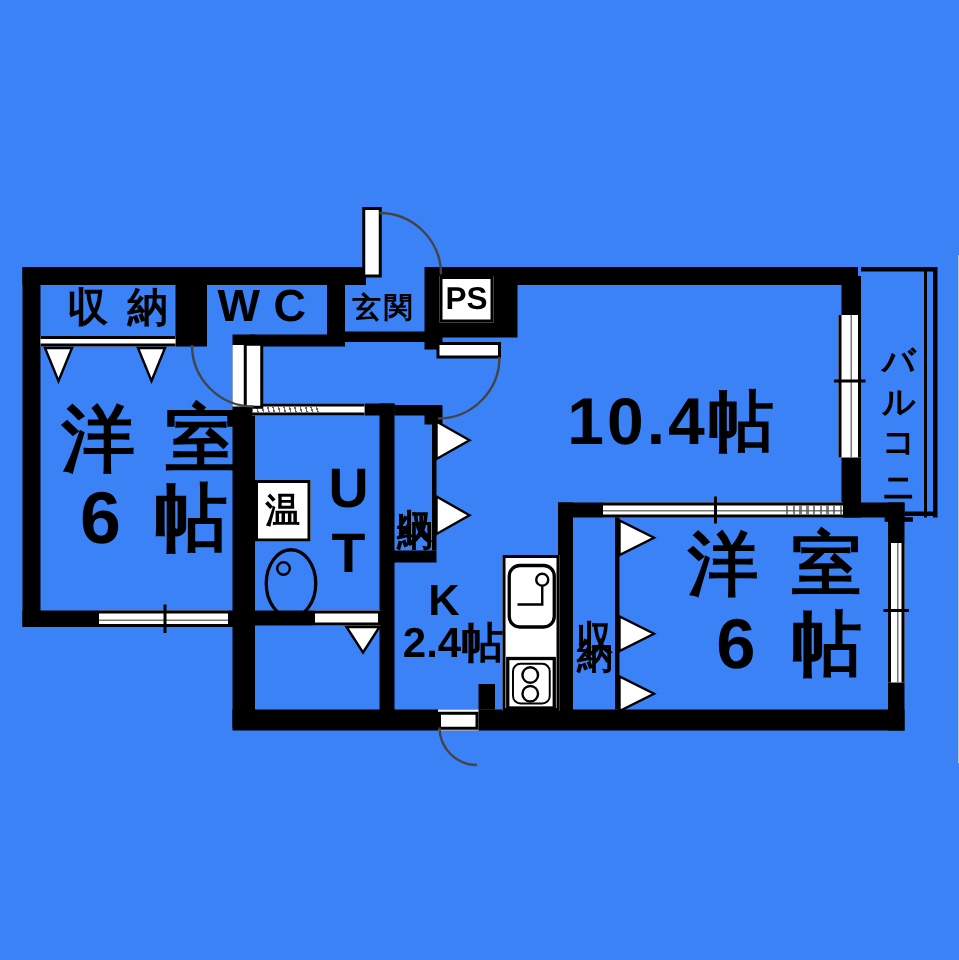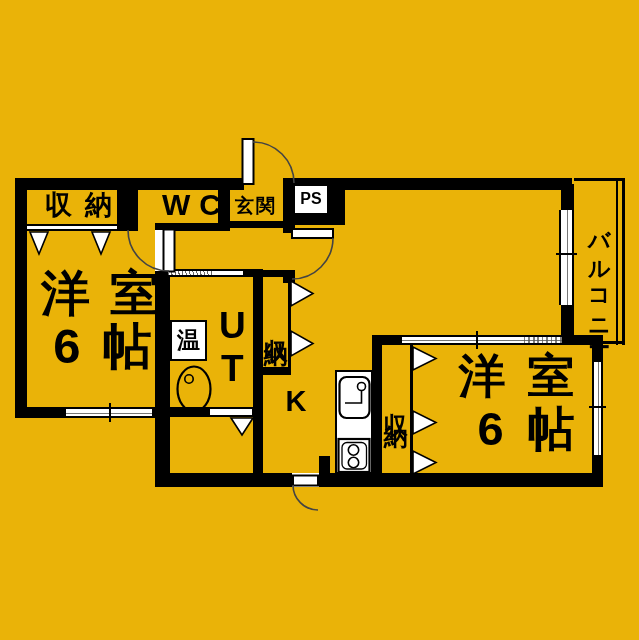--- a/index.html
+++ b/index.html
@@ -1,16 +1,16 @@
 <!DOCTYPE html>
 <html><head>
 <meta charset="utf-8">
 <style>
   html,body{margin:0;padding:0;background:#fff;}
-  #plan{position:relative;width:639px;height:640px;background:#eab308;overflow:hidden;
+  #plan{position:relative;width:639px;height:640px;background:#3b82f6;overflow:hidden;
         font-family:"Liberation Sans","DejaVu Sans",sans-serif;font-weight:bold;color:#000;}
   .w{position:absolute;background:#000;}
   .gap{position:absolute;background:#fff;}
   .box{position:absolute;background:#fff;border:2px solid #000;box-sizing:border-box;}
   .thin{position:absolute;background:#000;}
   .winh{position:absolute;background:#fff;border-top:2px solid #000;border-bottom:2px solid #000;box-sizing:border-box;}
   .winv{position:absolute;background:#fff;border-left:2px solid #000;border-right:2px solid #000;box-sizing:border-box;}
   .midh{position:absolute;left:0;right:0;top:50%;height:1px;background:#777;}
   .midv{position:absolute;top:0;bottom:0;left:50%;width:1px;background:#777;}
   .hatch{position:absolute;top:0;bottom:0;right:0;width:38px;
@@ -146,27 +146,29 @@
 
     <g stroke="#000" stroke-width="2">
       <line x1="110" y1="403" x2="110" y2="422"></line>
       <line x1="477" y1="331" x2="477" y2="349"></line>
       <line x1="556" y1="254" x2="577" y2="254"></line>
       <line x1="589" y1="407" x2="606" y2="407"></line>
     </g>
   </svg>
 
   <div class="lbl" style="left:27px;top:188px;width:90px;height:36px;font-size:27px;letter-spacing:13px;padding-left:13px">収納</div>
-  <div class="lbl" style="left:138px;top:187px;width:80px;height:37px;font-size:30px;letter-spacing:9px;padding-left:18px">WC</div>
+  <div class="lbl" style="left:138px;top:187px;width:80px;height:37px;font-size:30px;letter-spacing:9px;padding-left:1px">WC</div>
   <div class="lbl" style="left:229px;top:191px;width:54px;height:30px;font-size:19px;letter-spacing:2px">玄関</div>
-  <div class="lbl" style="left:293px;top:184px;width:36px;height:31px;font-size:16px">PS</div>
+  <div class="lbl" style="left:293px;top:184px;width:36px;height:31px;font-size:21px">PS</div>
+  <div class="lbl" style="left:358px;top:257px;width:180px;height:50px;font-size:44px;letter-spacing:2px">10.4帖</div>
   <div class="lbl vert" style="left:578px;top:188px;width:42px;height:180px;font-size:22px;letter-spacing:5px">バルコニー</div>
   <div class="lbl" style="left:25px;top:266px;width:130px;height:56px;font-size:49px;letter-spacing:20px;padding-left:20px">洋室</div>
   <div class="lbl" style="left:25px;top:317px;width:133px;height:60px;font-size:49px;letter-spacing:22px;padding-left:22px">6帖</div>
   <div class="lbl vert" style="left:212px;top:308px;width:40px;height:80px;font-size:37px;letter-spacing:2px">UT</div>
   <div class="lbl" style="left:170px;top:320px;width:37px;height:41px;font-size:23px">温</div>
   <div class="lbl vert" style="left:261px;top:284px;width:29px;height:80px;font-size:24px;letter-spacing:5px">収納</div>
   <div class="lbl" style="left:272px;top:386px;width:48px;height:32px;font-size:29px">K</div>
+  <div class="lbl" style="left:258px;top:412px;width:88px;height:34px;font-size:28px">2.4帖</div>
   <div class="lbl vert" style="left:380px;top:356px;width:31px;height:100px;font-size:24px;letter-spacing:13px">収納</div>
   <div class="lbl" style="left:438px;top:348px;width:135px;height:56px;font-size:47px;letter-spacing:22px;padding-left:22px">洋室</div>
   <div class="lbl" style="left:448px;top:398px;width:132px;height:62px;font-size:47px;letter-spacing:24px;padding-left:24px">6帖</div>
 
 </div>
 
 </body></html>

